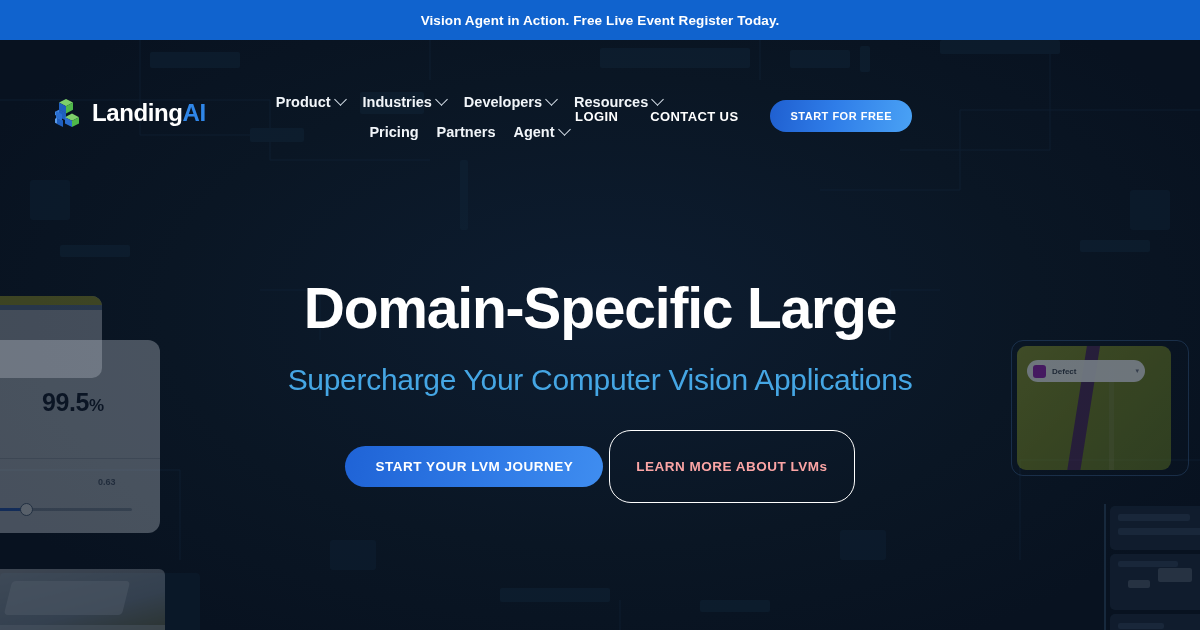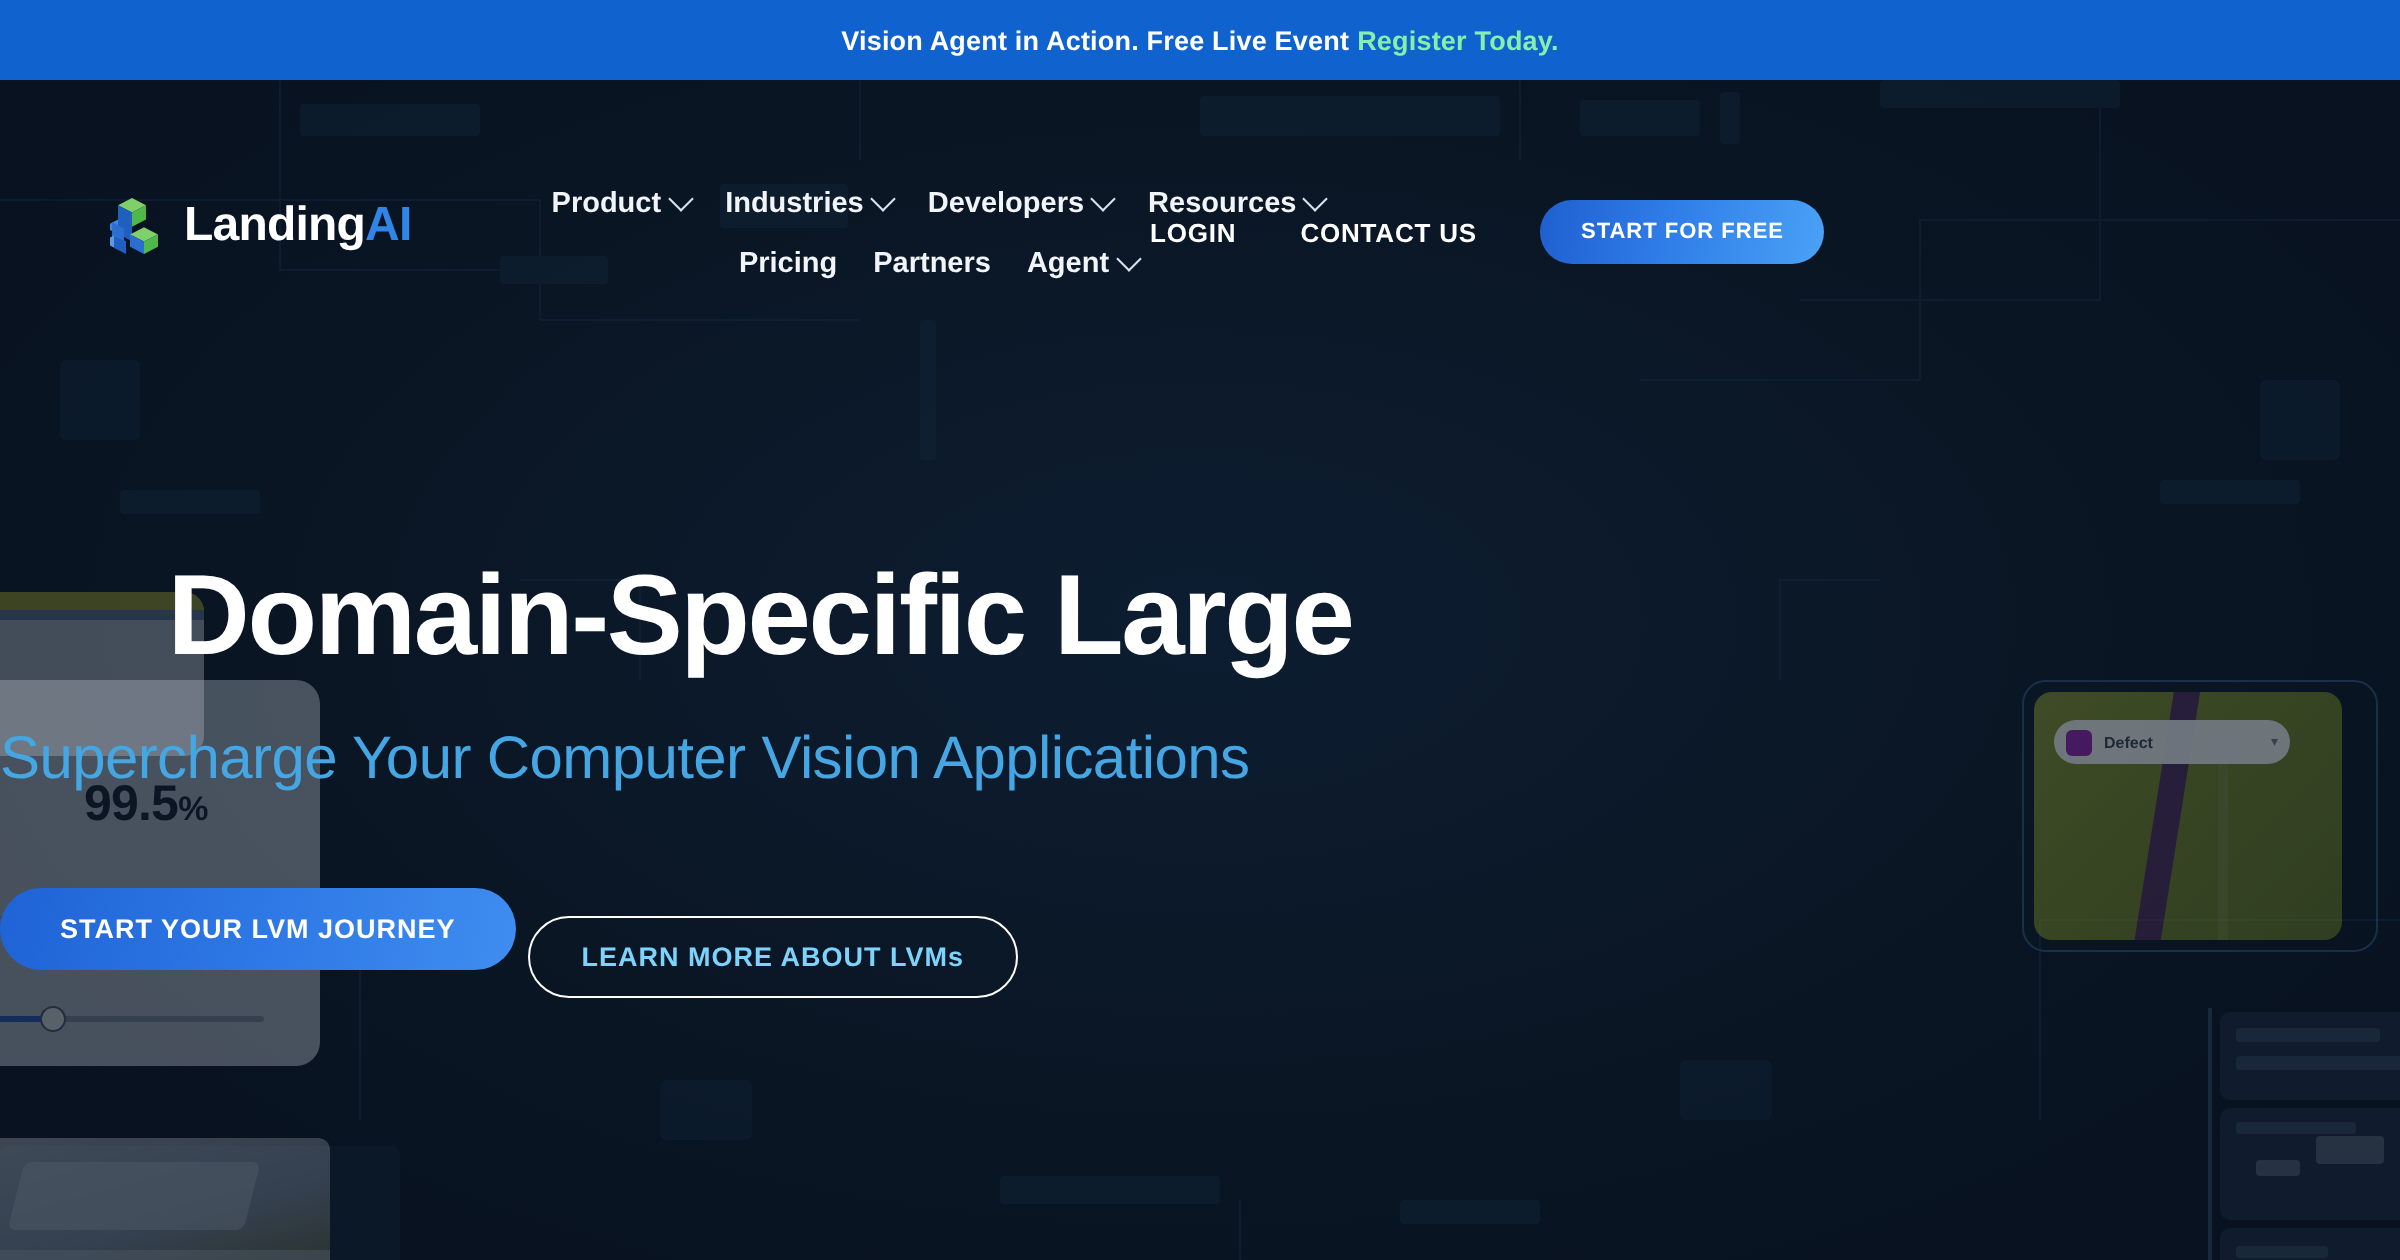--- a/index.html
+++ b/index.html
@@ -33,21 +33,21 @@
     z-index: 40;
   }
   .announce-text {
     font-size: 13.5px;
     font-weight: bold;
     color: #ffffff;
     letter-spacing: 0.1px;
     white-space: nowrap;
   }
   .announce-link {
-    color: #86efac;
+    color: #ffffff;
     font-weight: bold;
     text-decoration: none;
     margin-left: 4px;
   }
 
   
   .hero-bg {
     position: absolute;
     top: 40px; left: 0;
     width: 1200px;
@@ -351,21 +351,21 @@
 
   
   .hero-content {
     position: absolute;
     top: 40px; left: 0;
     width: 1200px;
     height: 590px;
     z-index: 20;
     display: flex;
     flex-direction: column;
-    align-items: flex-start;
+    align-items: center;
   }
   .hero-title {
     margin-top: 232px;
     width: 760px;
     text-align: center;
     font-size: 57px;
     line-height: 73px;
     font-weight: bold;
     color: #ffffff;
     letter-spacing: -1.2px;
@@ -392,31 +392,30 @@
     letter-spacing: 0.5px;
     border: none;
     border-radius: 22px;
     padding: 13px 30px;
     white-space: nowrap;
     cursor: pointer;
     font-family: "Liberation Sans", sans-serif;
   }
   .btn-outline {
     background: transparent;
-    color: #7dd3fc;
+    color: #fca5a5;
     font-size: 13.5px;
     font-weight: bold;
     letter-spacing: 0.5px;
     border: 1.6px solid #ffffff;
     border-radius: 22px;
-    padding: 12px 26px;
+    padding: 28px 26px;
     white-space: nowrap;
     cursor: pointer;
     font-family: "Liberation Sans", sans-serif;
-    margin-top: 28px;
   }
 </style>
 </head>
 <body>
 
 <div id="page">
 
   <div class="hero-bg">
 
     <svg class="circuit" width="1200" height="590" viewBox="0 0 1200 590">

